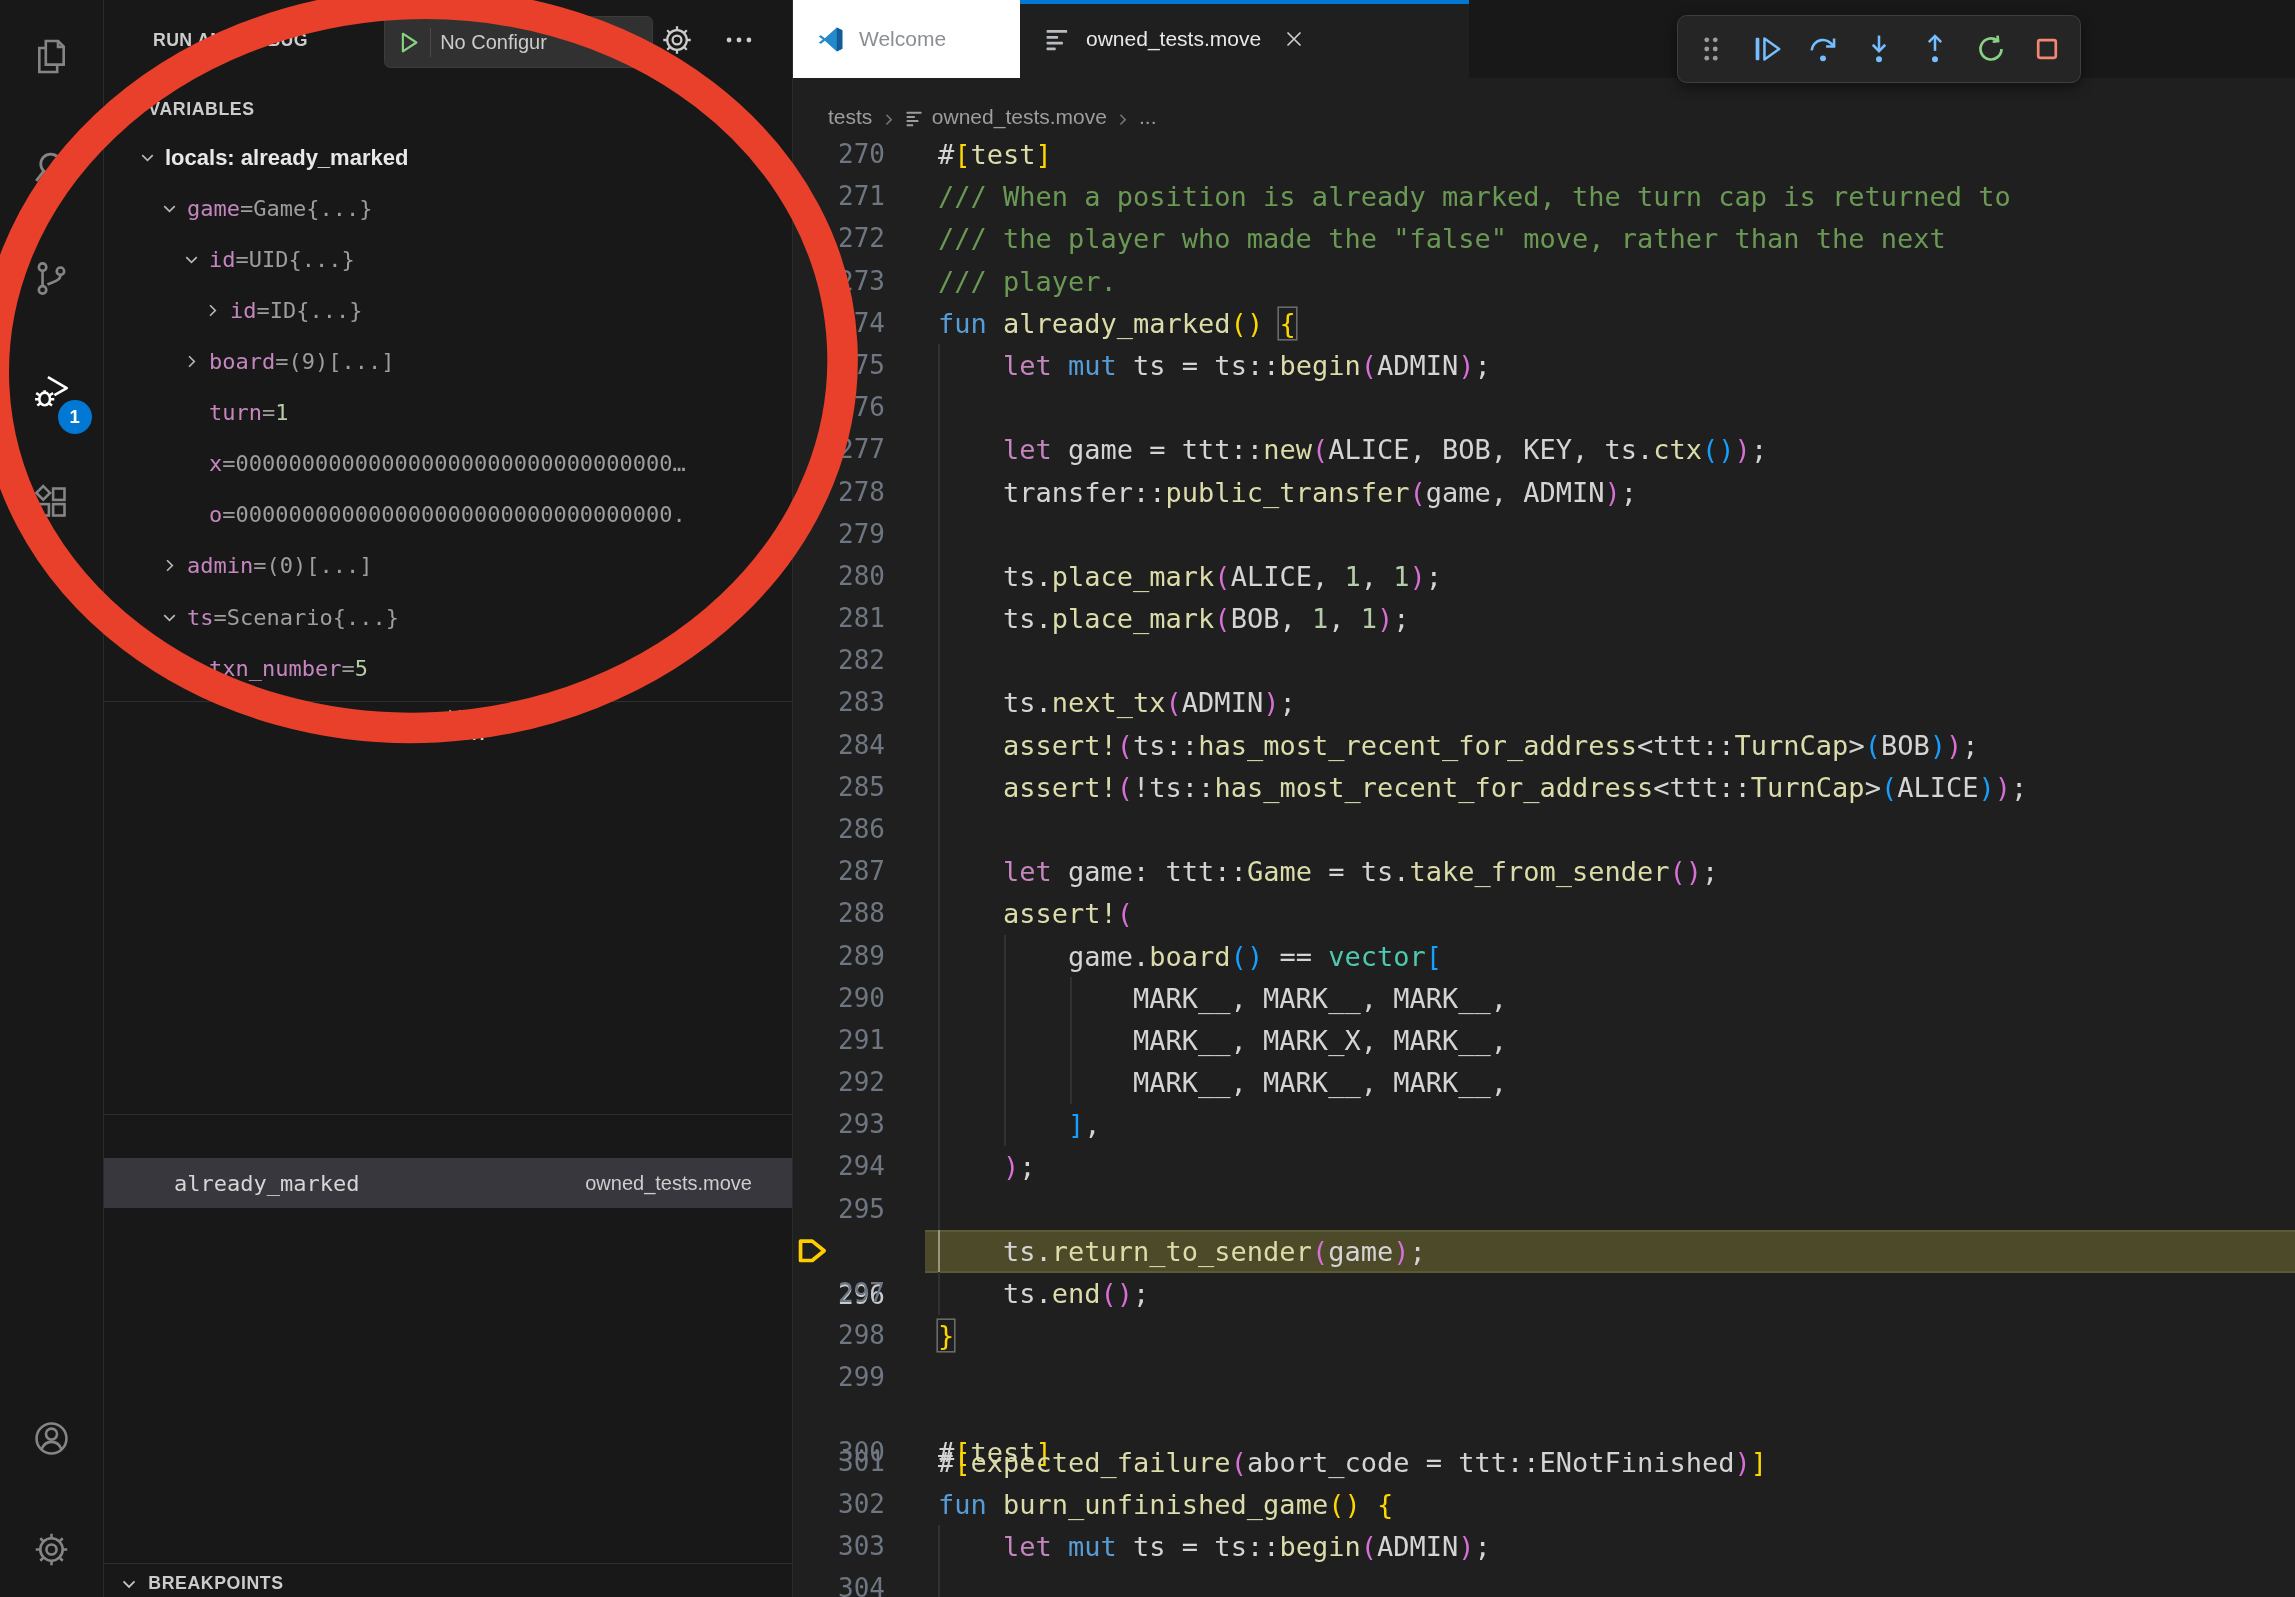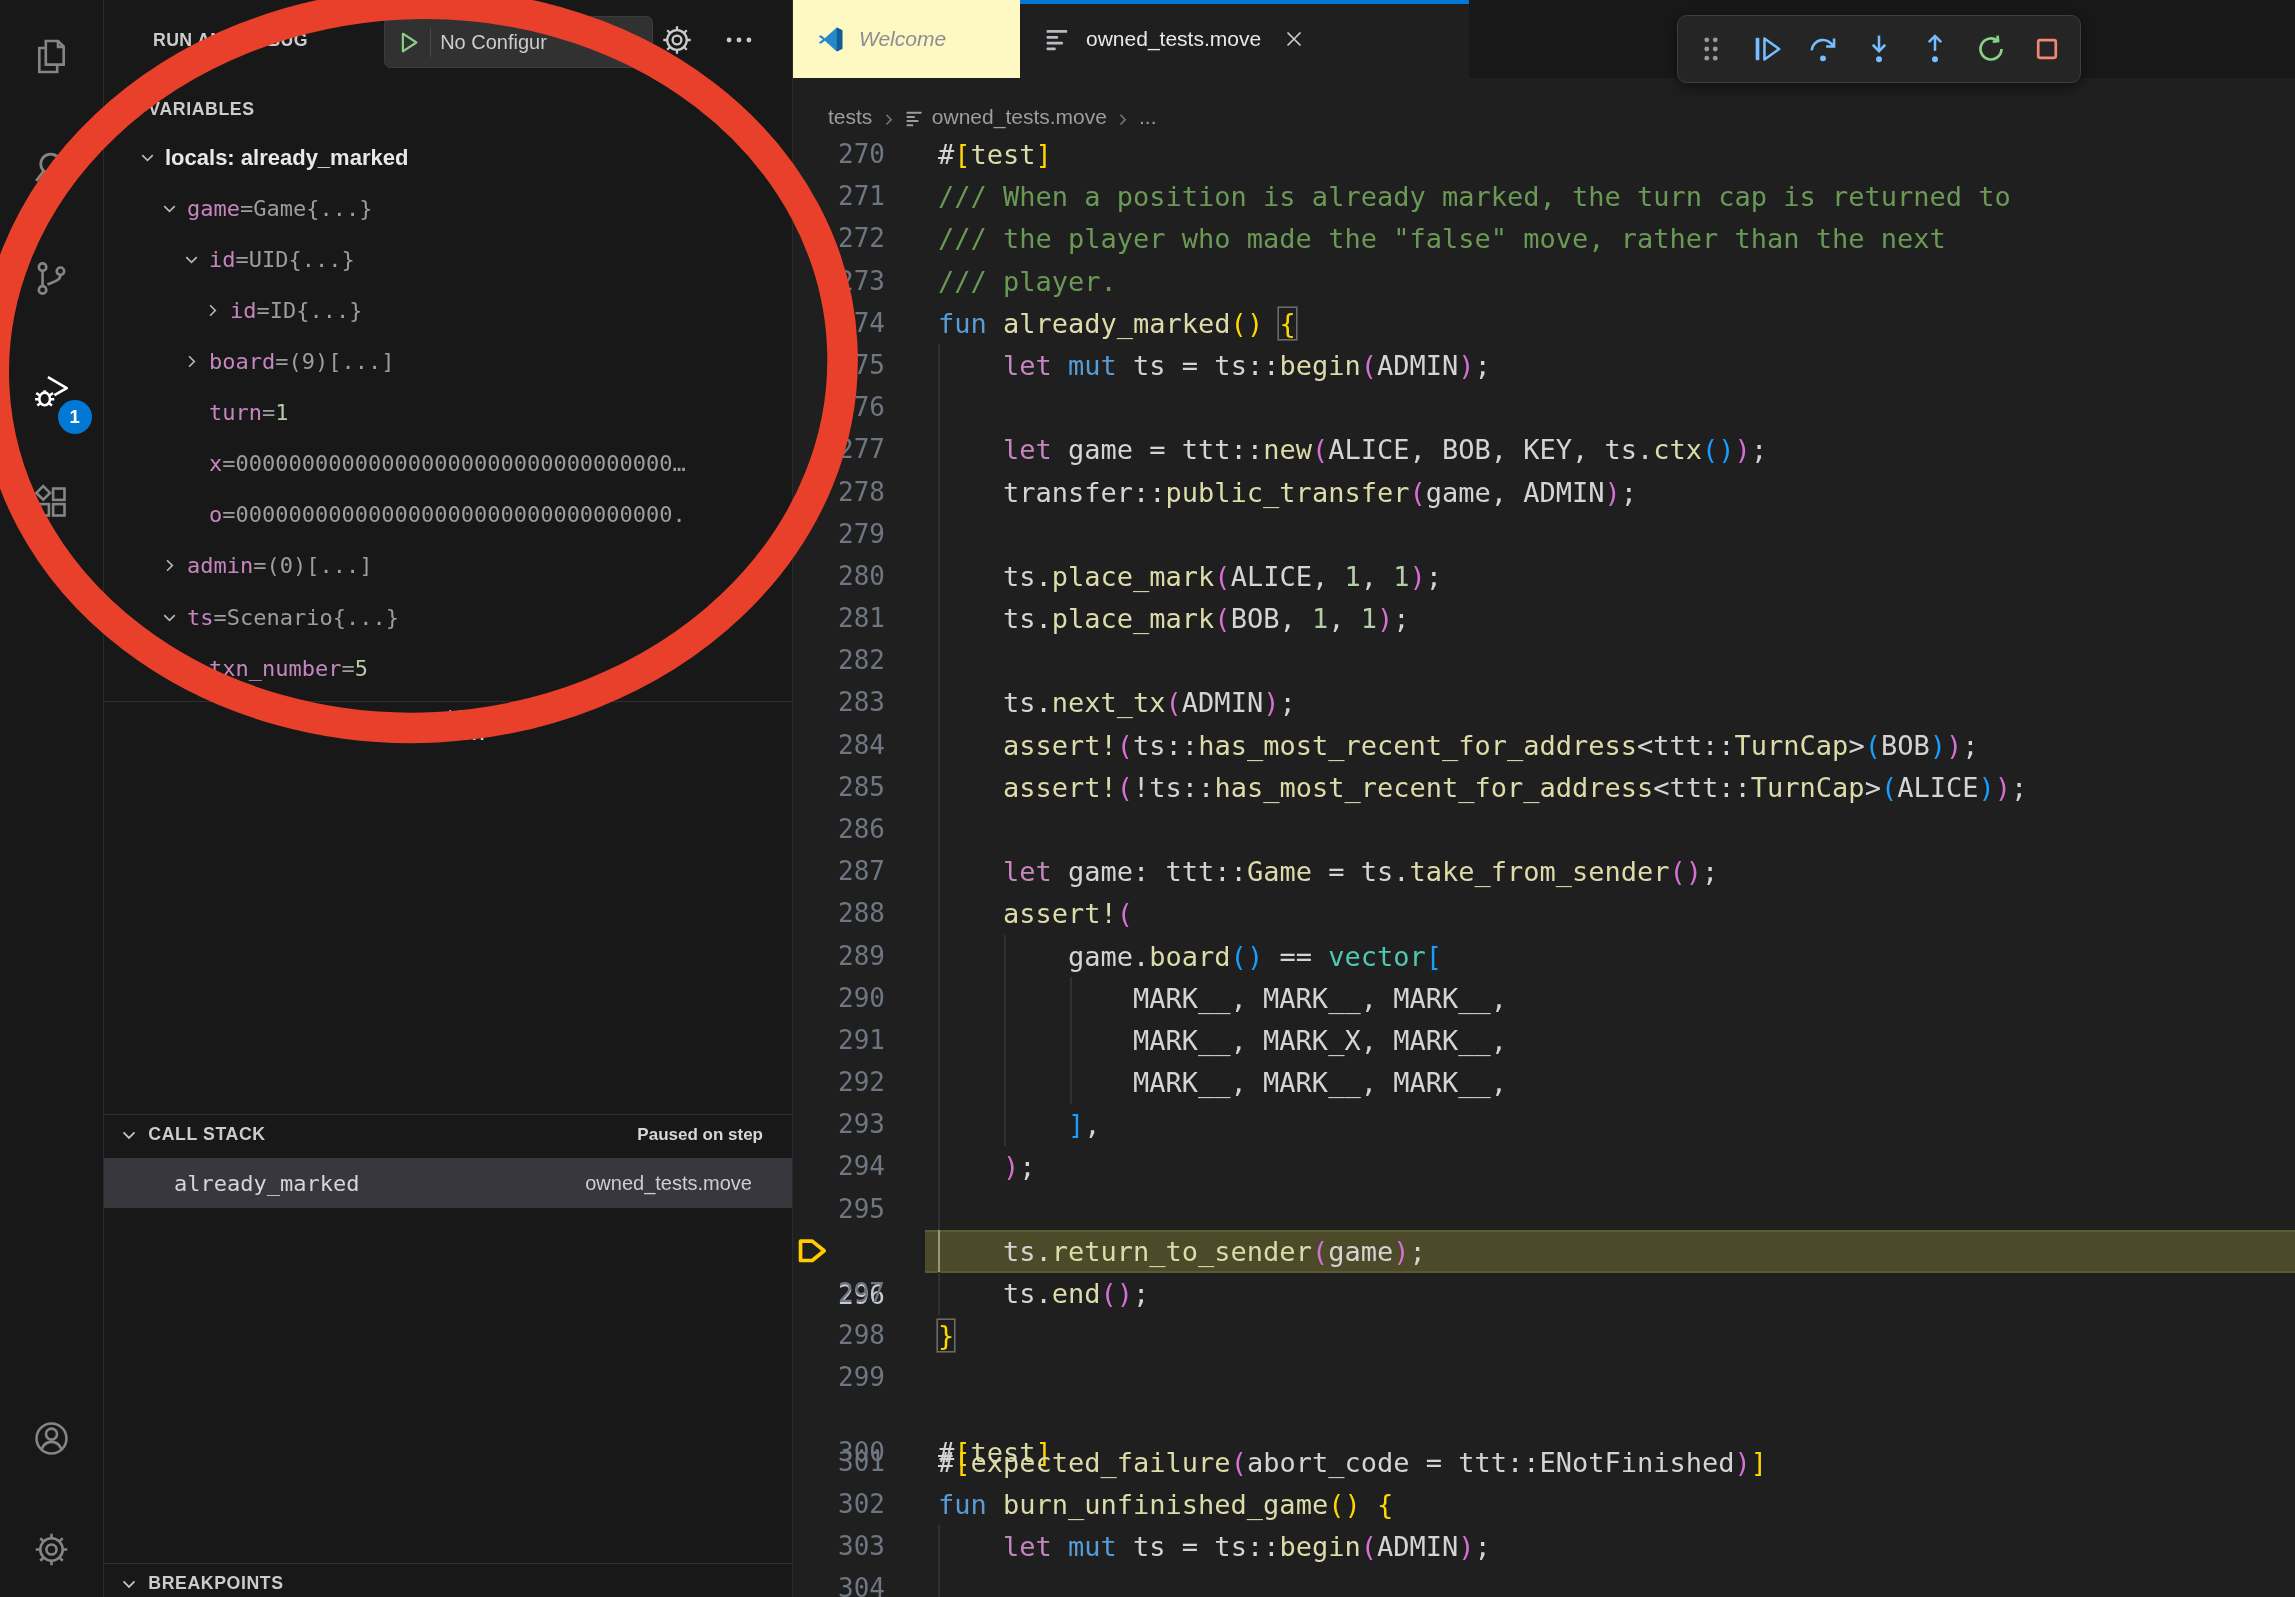--- a/index.html
+++ b/index.html
@@ -54,21 +54,21 @@
              display:flex;align-items:center;}
   #frame-row .fname{margin-left:71px;font-size:22px;color:#d6d6d6;}
   #frame-row .ffile{margin-left:auto;margin-right:40px;font-size:20px;color:#cecece;}
 
   
   #editor{position:absolute;left:793px;top:0;right:0;bottom:0;background:#1f1f1f;}
   #tabstrip{position:absolute;left:0;top:0;right:0;height:78px;background:#181818;}
   .tab{position:absolute;top:0;height:78px;display:flex;align-items:center;}
   .tab .tic{width:29px;height:29px;margin-left:22.5px;flex:0 0 auto;}
   .tab .tlabel{margin-left:14.5px;font-size:21px;white-space:nowrap;}
-  .tab.inactive{background:#fef9c3;border-right:0.8px solid #242424;font-style:italic;}
+  .tab.inactive{background:#ffffff;border-right:0.8px solid #242424;}
   .tab.inactive .tlabel{color:#8b8e93;}
   .tab.active{background:#1f1f1f;}
   .tab.active .tlabel{color:#e8e8e8;}
   .tab .topline{position:absolute;left:0;right:0;top:0;height:4px;background:#0078d4;}
   .tab .close{width:24px;height:24px;color:#cccccc;margin-left:21px;margin-right:21px;flex:0 0 auto;}
   .tab.active .tic{color:#b8bcc1;}
 
   #crumbs{position:absolute;left:0;top:78px;right:0;height:51px;background:#1f1f1f;
           display:flex;align-items:flex-end;padding-left:35px;font-size:21px;color:#9d9d9d;}
   #crumbs .csep{width:19.3px;height:19.3px;color:#767676;margin:0 6.4px;}
@@ -311,29 +311,20 @@
   <div class="sect-hdr" style="top:702px;flex-direction:column;">
     <span class="chev">
         <svg viewBox="0 0 24 24" fill="none" stroke="currentColor" stroke-width="1.9">
           <path d="M6 9.2l6 6 6-6"></path>
         </svg>
       </span>
     <span class="sl">WATCH</span>
   </div>
 
   <div class="sect-sep" style="top:1114px;"></div>
-  <div class="sect-hdr" style="top:1115px;">
-    <span class="chev">
-        <svg viewBox="0 0 24 24" fill="none" stroke="currentColor" stroke-width="1.9">
-          <path d="M6 9.2l6 6 6-6"></path>
-        </svg>
-      </span>
-    <span class="sl">CALL STACK</span>
-    <span class="status">Paused on step</span>
-  </div>
   <div id="frame-row">
     <span class="fname mono">already_marked</span>
     <span class="ffile">owned_tests.move</span>
   </div>
 
   <div class="sect-sep" style="top:1563px;"></div>
   <div class="sect-hdr" style="top:1564px;">
     <span class="chev">
         <svg viewBox="0 0 24 24" fill="none" stroke="currentColor" stroke-width="1.9">
           <path d="M6 9.2l6 6 6-6"></path>

